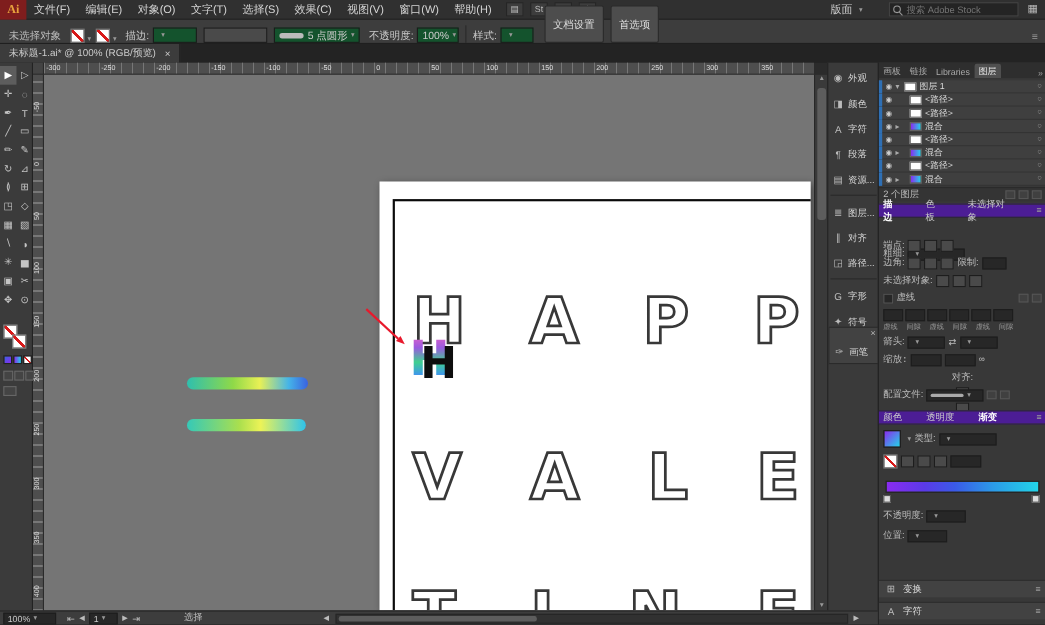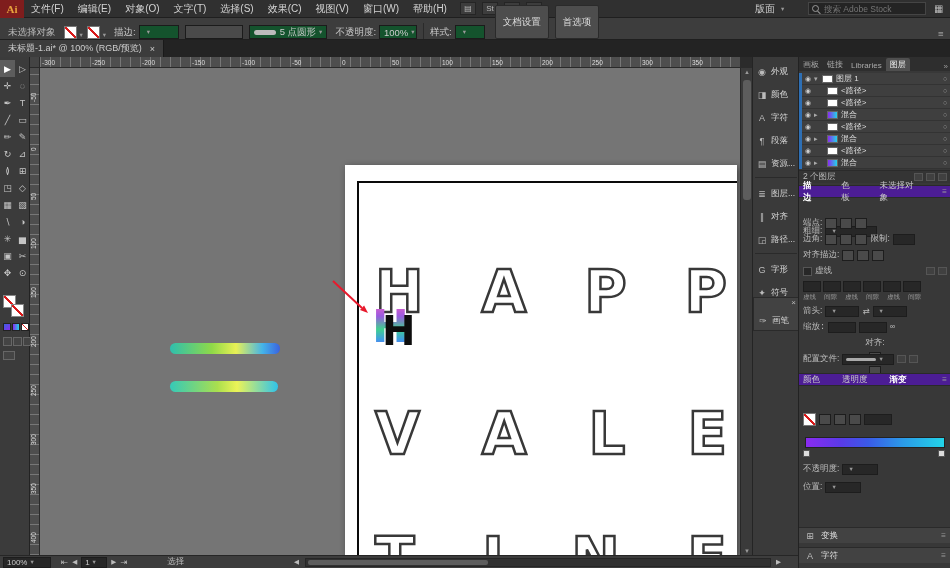--- a/index.html
+++ b/index.html
@@ -450,21 +450,21 @@
     </div>
     <div class="srow" style="top:176px;">
       <span>边角:</span>
       <span class="sq"></span>
       <span class="sq"></span>
       <span class="sq"></span>
       <span>限制:</span>
       <span class="sfld" style="width:22px;"></span>
     </div>
     <div class="srow" style="top:192px;">
-      <span>对齐描边:</span>
+      <span>未选择对象:</span>
       <span class="sq"></span>
       <span class="sq"></span>
       <span class="sq"></span>
     </div>
     <div class="srow" style="top:208px;">
       <span class="chk"></span>
       <span>虚线</span>
       <span style="margin-left:auto;" class="tinybox"></span>
       <span class="tinybox"></span>
     </div>
@@ -514,20 +514,28 @@
       <span class="tinybox"></span>
       <span class="tinybox"></span>
     </div>
 
     <div class="sechead" style="top:316px;">
       <span>颜色</span>
       <span>透明度</span>
       <span class="on">渐变</span>
       <span class="pmenu">≡</span>
     </div>
+    <div class="srow" style="top:334px;">
+      <span id="gthumb"></span>
+      <span class="caret">▾</span>
+      <span>类型:</span>
+      <span class="sfld" style="width:52px;">
+        <span class="caret">▾</span>
+      </span>
+    </div>
     <div class="srow" style="top:356px;">
       <span class="nonemini"></span>
       <span class="sq"></span>
       <span class="sq"></span>
       <span class="sq"></span>
       <span class="sfld" style="width:28px;"></span>
     </div>
     <div id="gbar" style="top:380px;"></div>
     <span class="gstop" style="left:4px;top:393px;"></span>
     <span class="gstop" style="left:139px;top:393px;"></span>

